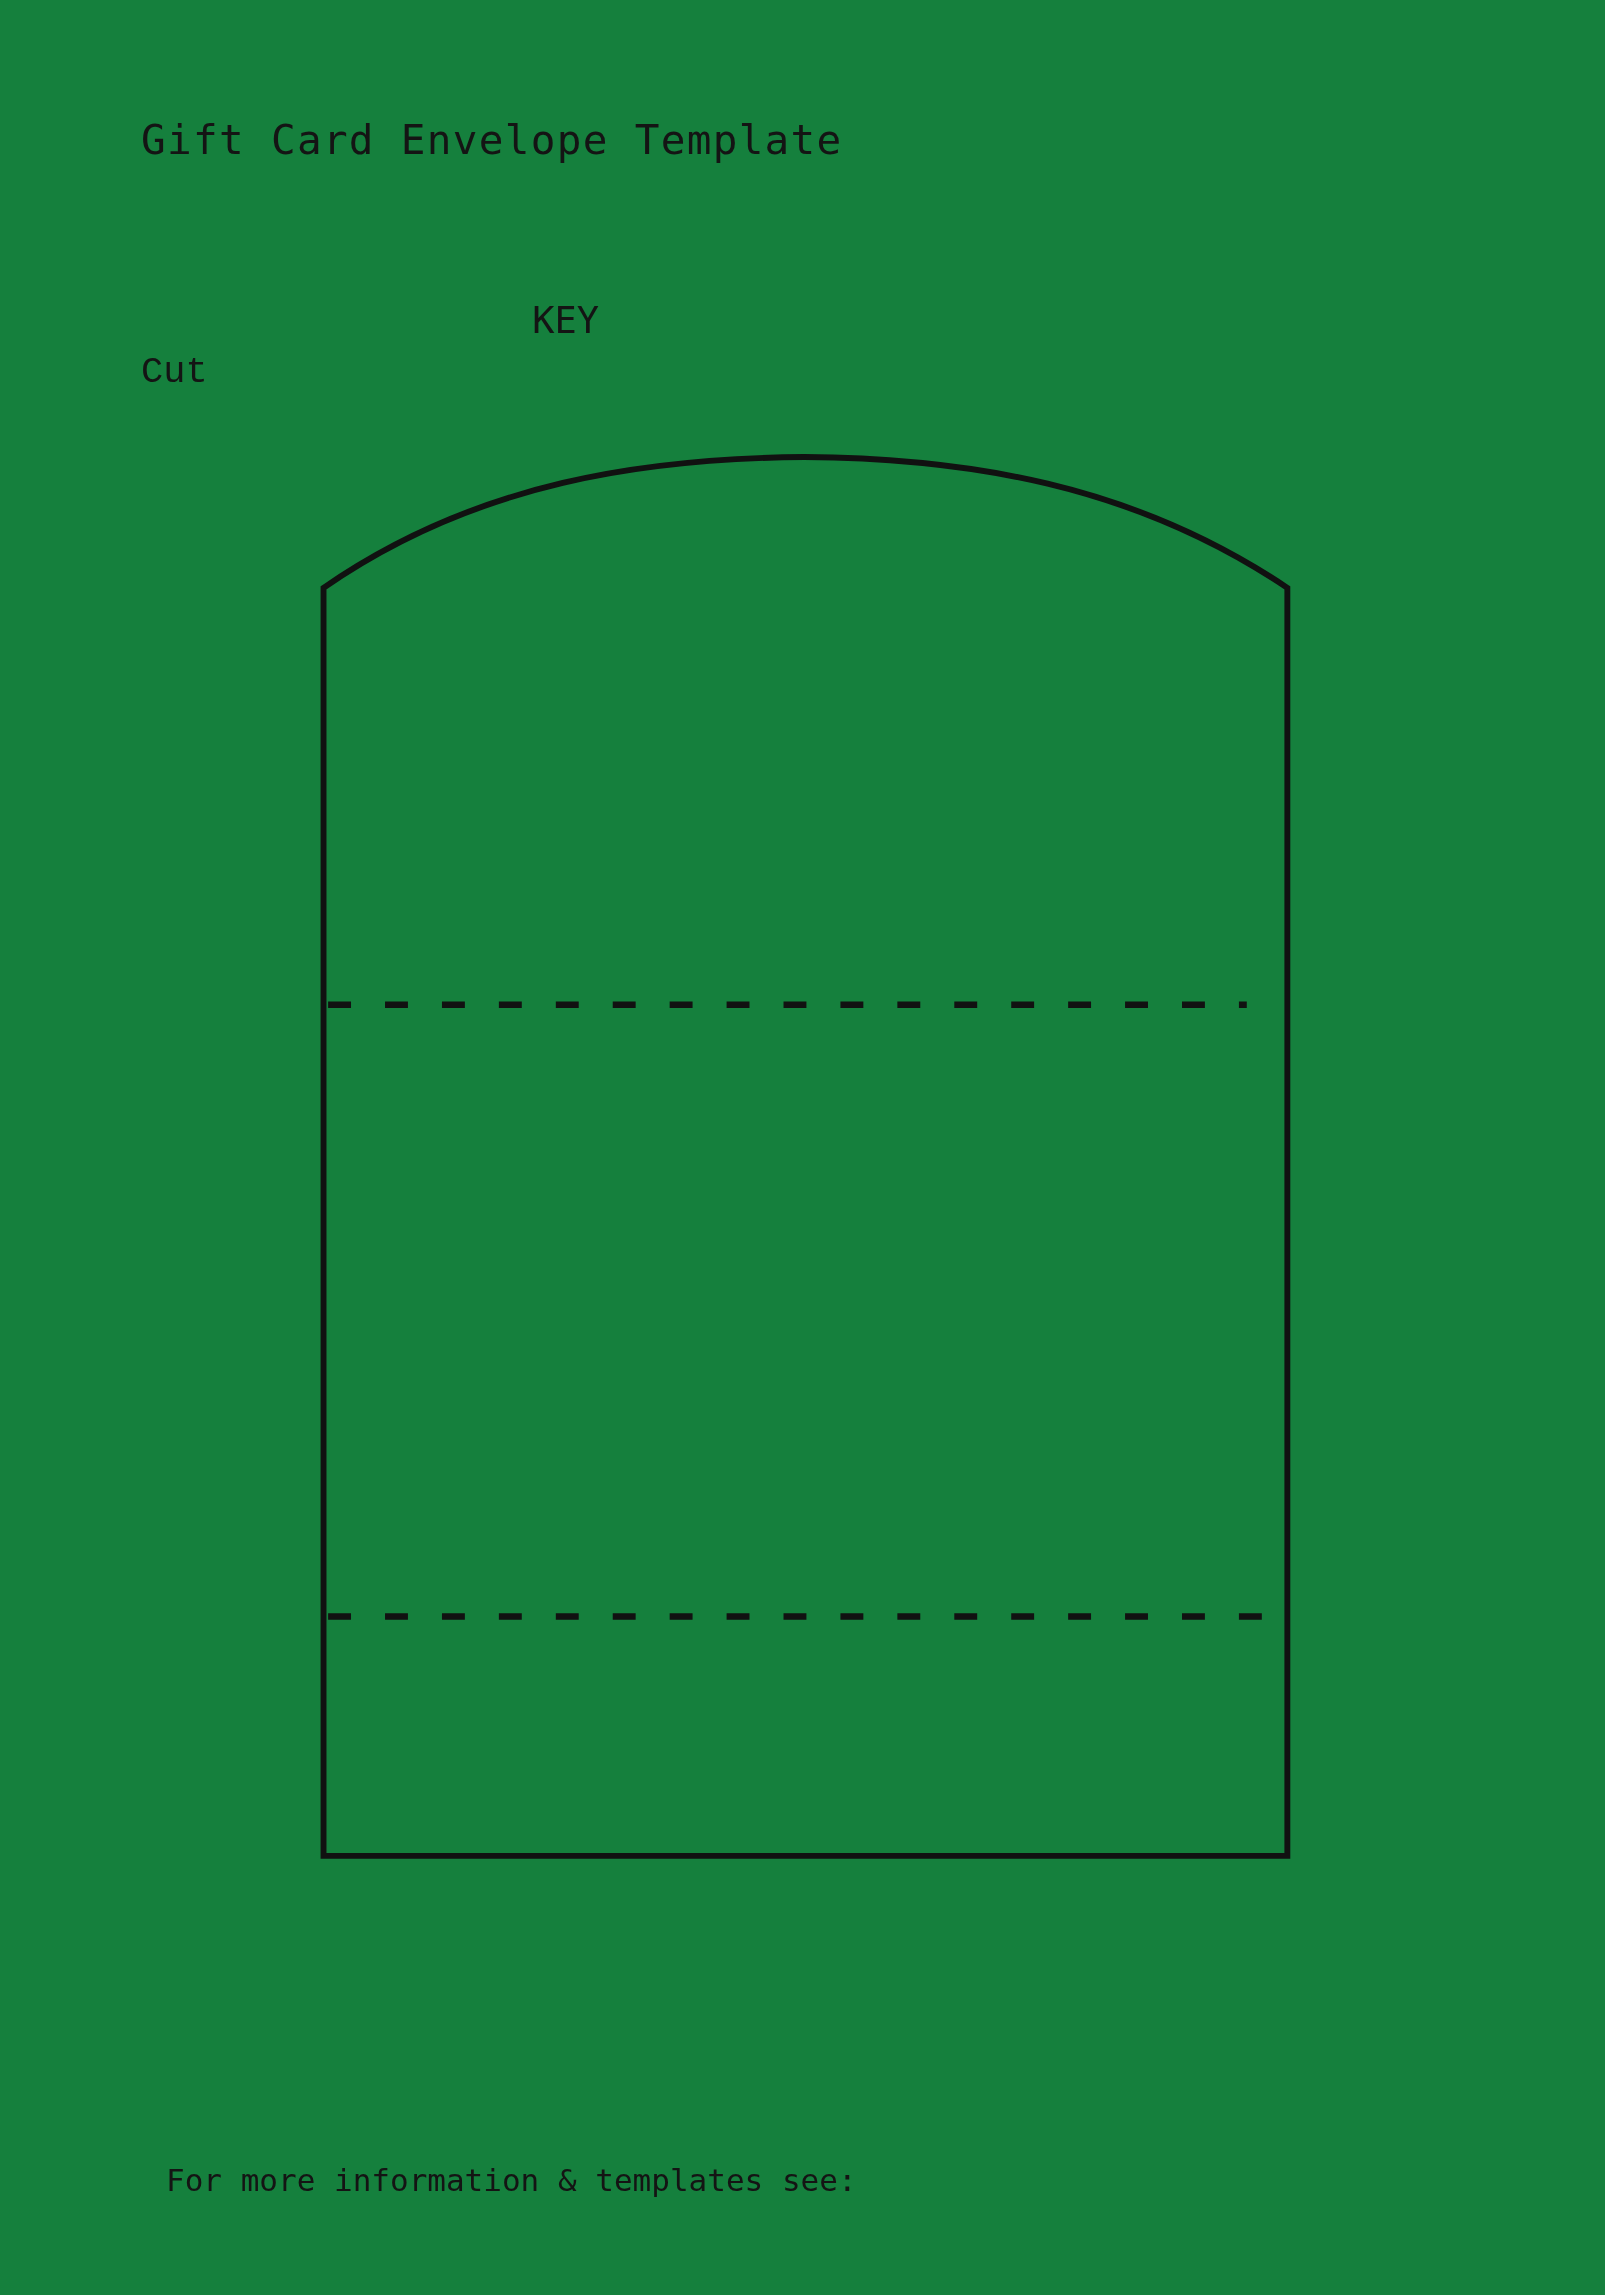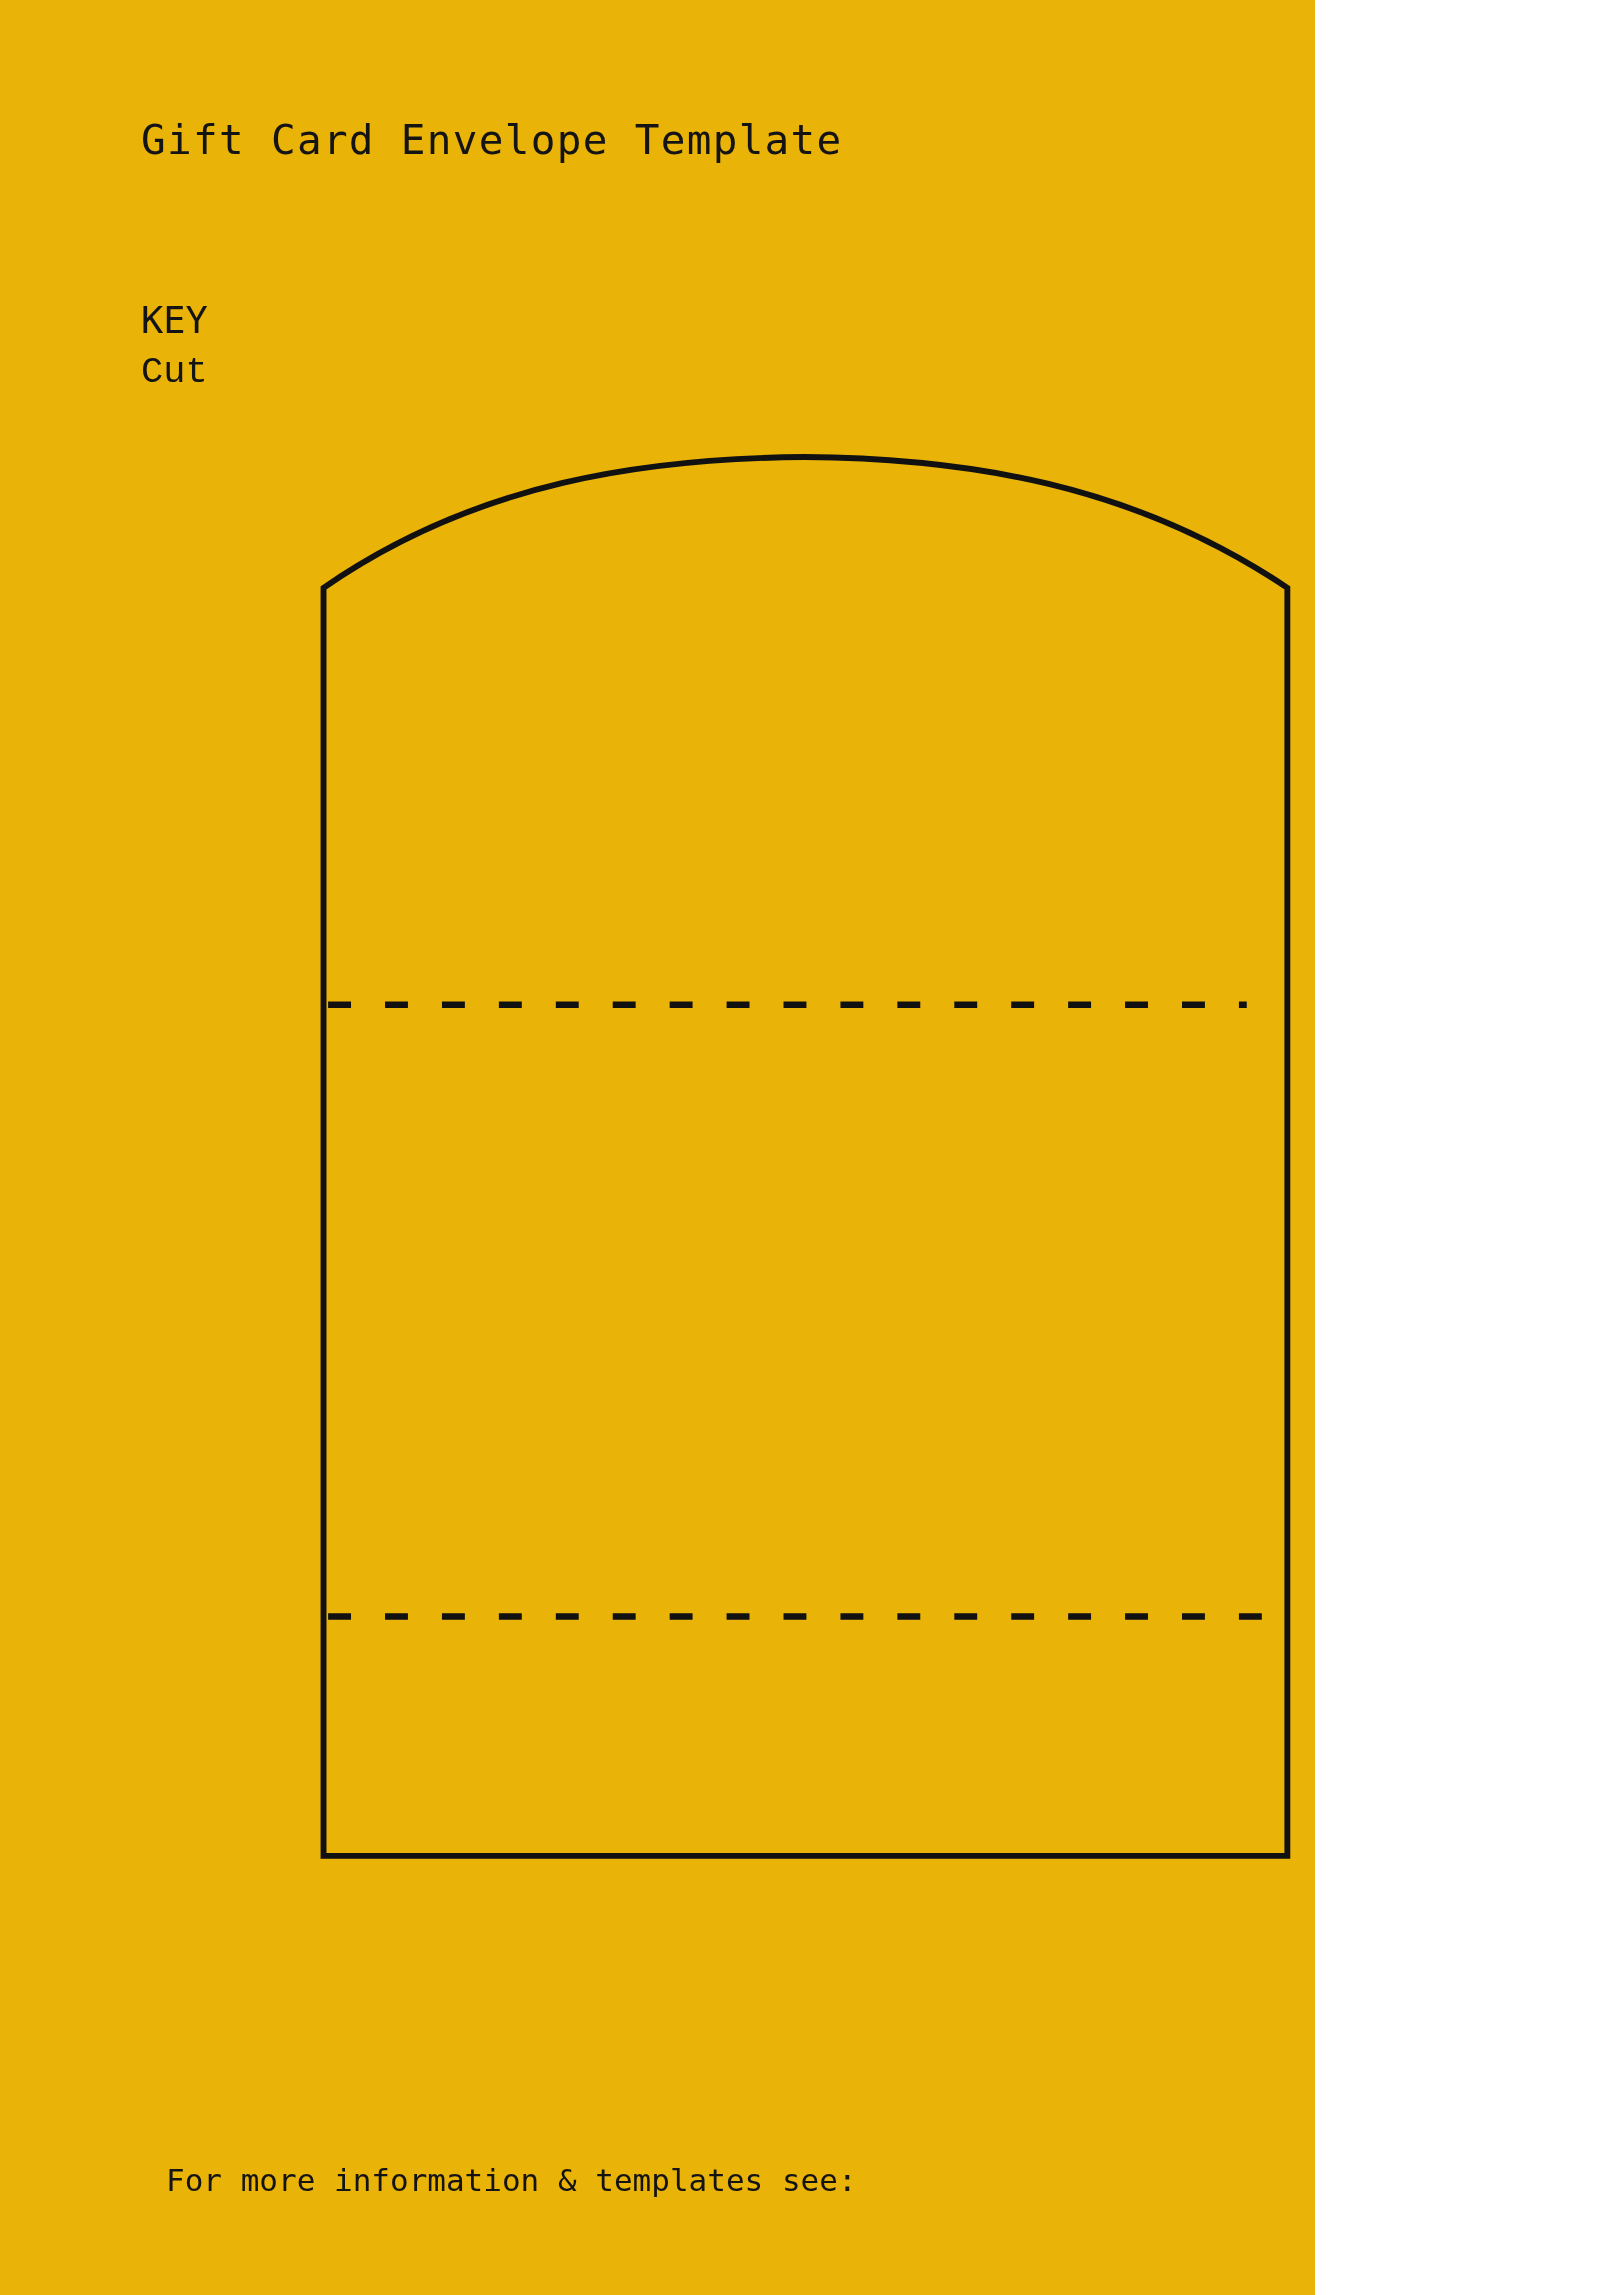--- a/index.html
+++ b/index.html
@@ -2,23 +2,23 @@
 <html style="font-size:10.5px"><head>
 <meta charset="utf-8">
 <style>
   html, body {
     margin: 0;
     padding: 0;
     background: #ffffff;
   }
   #page {
     position: relative;
-    width: 1315px;
+    width: 1605px;
     height: 2295px;
-    background: #eab308;
+    background: #15803d;
     overflow: hidden;
     font-family: "DejaVu Sans Mono", "Liberation Mono", monospace;
     color: #111111;
   }
 
   
   #title {
     position: absolute;
     left: 141px;
     top: 116px;
@@ -49,20 +49,21 @@
     white-space: pre;
     color: #141414;
     font-family: Liberation Mono, monospace;
   }
   #key-heading {
     font-size: 37px;
     line-height: 1.05;
     white-space: pre;
     color: #141414;
     margin-bottom: 11.8px;
+    text-align: right;
   }
   .key-sample {
     position: absolute;
     top: 23.6px;
     left: 139px;
     width: 107px;
     height: 0;
   }
   .sample-solid {
     border-top: 5.2px solid #111111;

